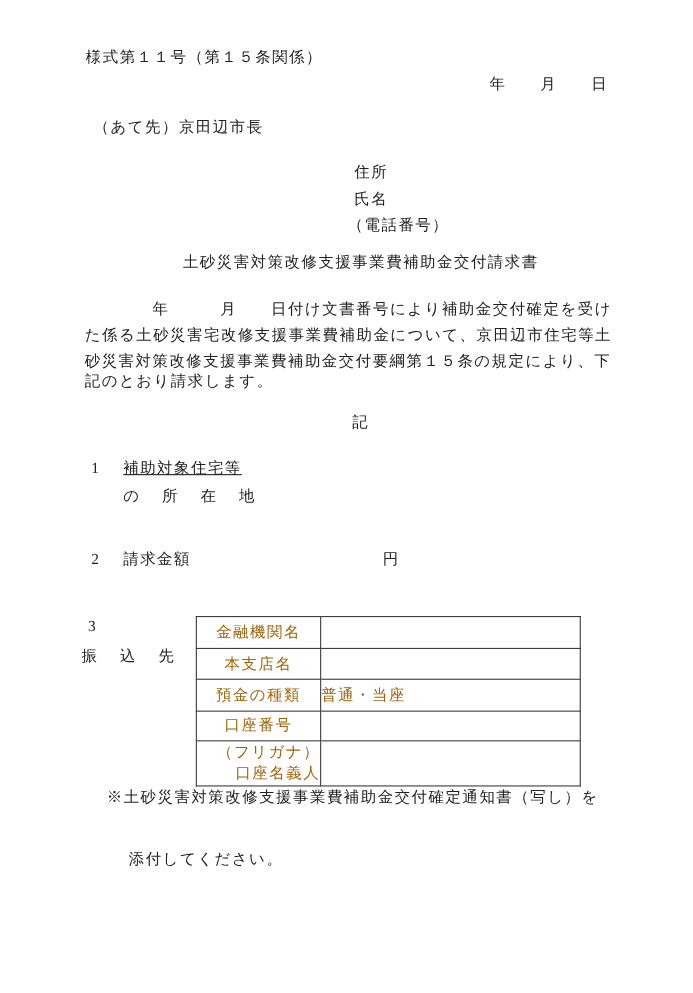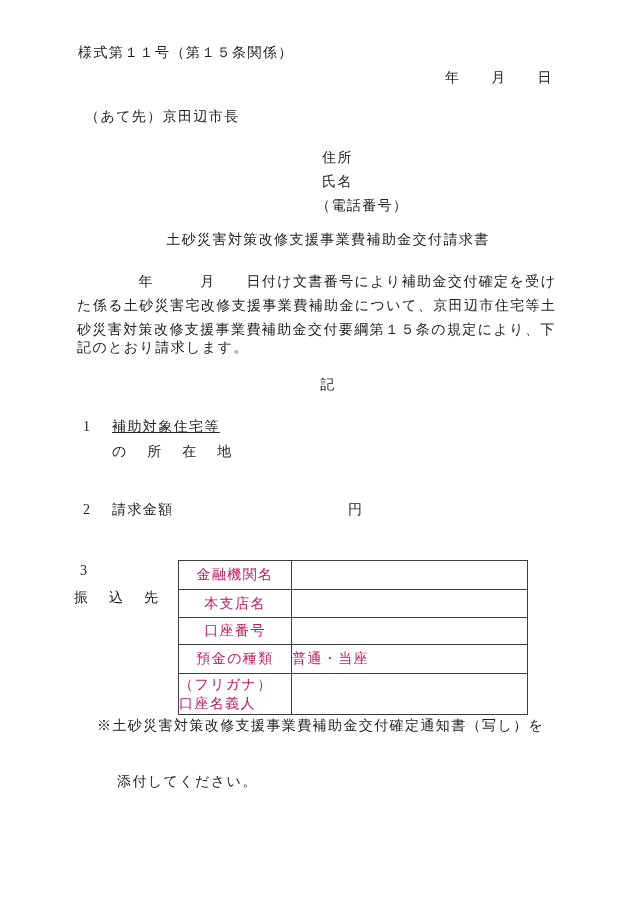--- a/index.html
+++ b/index.html
@@ -41,41 +41,41 @@
   }
   table.bank {
     position: absolute;
     left: 178px;
     top: 560px;
     width: 347px;
     border-collapse: collapse;
     table-layout: fixed;
     font-size: 14px;
     letter-spacing: 1.4px;
-    color: #be185d;
+    color: #a16207;
   }
   table.bank td {
     border: 1px solid #3c3c3c;
     padding: 0;
     vertical-align: middle;
     overflow: hidden;
   }
   td.lbl {
     width: 112px;
     text-align: center;
   }
   td.val {
     width: 235px;
     padding-left: 18px;
     text-align: left;
   }
   td.lbl .two-line {
     display: block;
     line-height: 19px;
-    text-align: left;
+    text-align: right;
   }
 </style>
 </head>
 <body>
 
 <div class="page">
 
   <div class="abs" style="left:78px; top:45px;">様式第１１号（第１５条関係）</div>
 
   <div class="abs" style="left:445px; top:70px;">年　　月　　日</div>
@@ -113,27 +113,27 @@
   <table class="bank">
     <tbody>
         <tr style="height:29px;">
       <td class="lbl">金融機関名</td>
       <td class="val"></td>
     </tr>
     <tr style="height:28px;">
       <td class="lbl">本支店名</td>
       <td class="val"></td>
     </tr>
+    <tr style="height:29px;">
+      <td class="lbl">預金の種類</td>
+      <td class="val">普通・当座</td>
+    </tr>
     <tr style="height:27px;">
       <td class="lbl">口座番号</td>
       <td class="val"></td>
-    </tr>
-    <tr style="height:29px;">
-      <td class="lbl">預金の種類</td>
-      <td class="val">普通・当座</td>
     </tr>
     <tr style="height:41px;">
       <td class="lbl">
         <span class="two-line">（フリガナ）</span>
         <span class="two-line">口座名義人</span>
       </td>
       <td class="val"></td>
     </tr>
   </tbody>
     </table>

